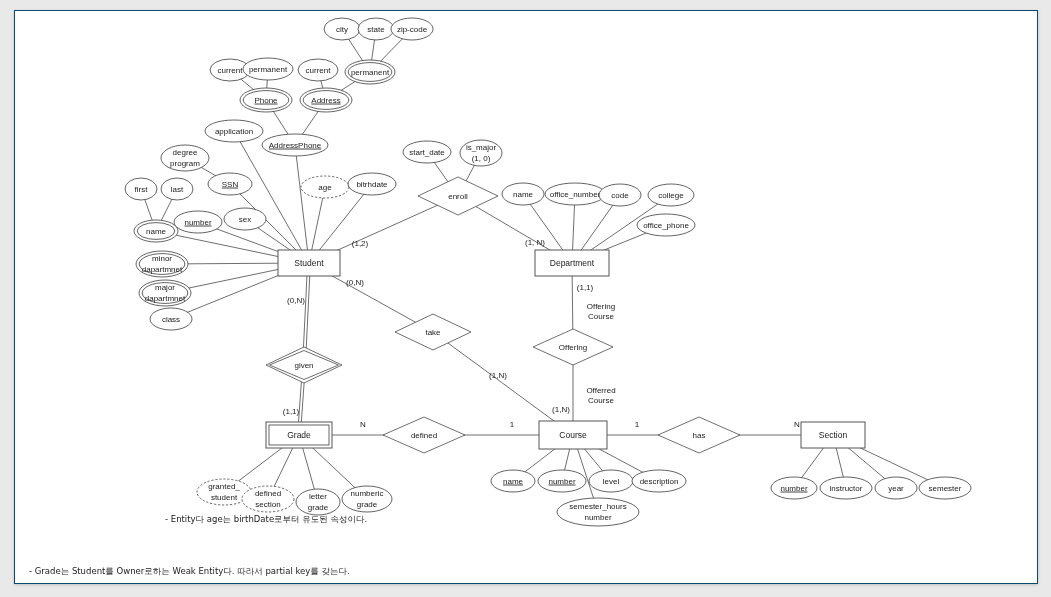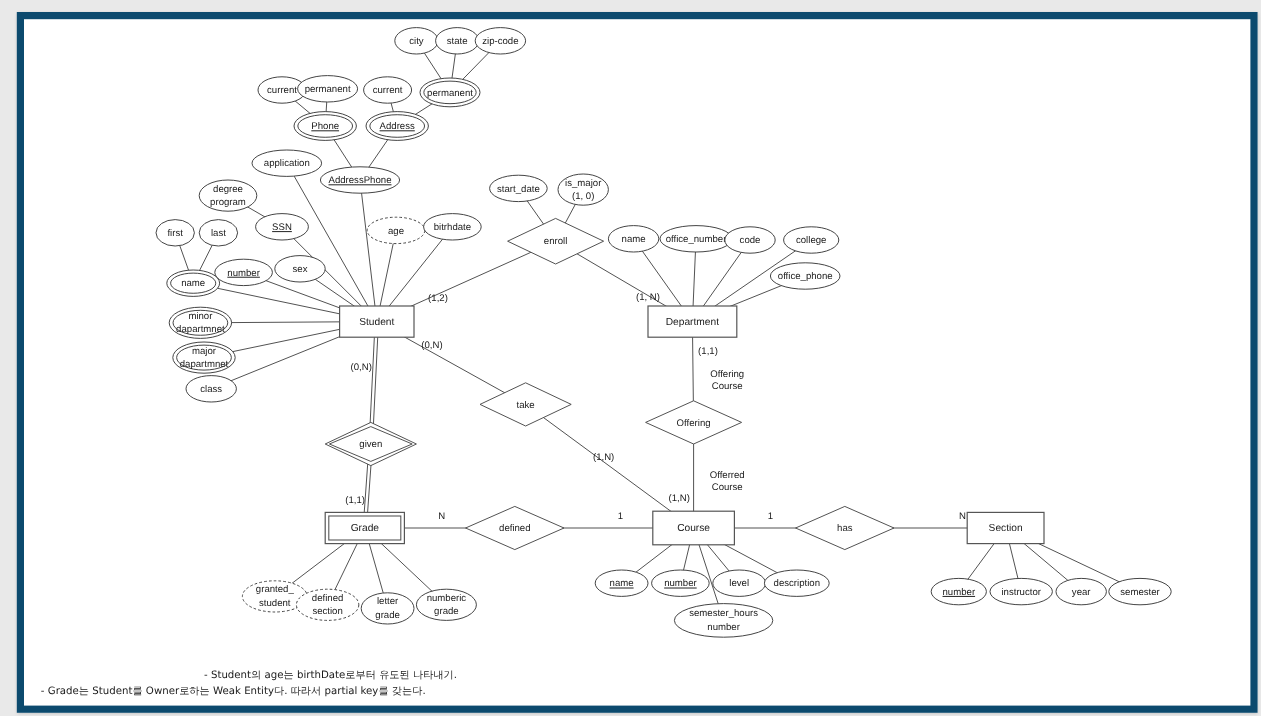--- a/index.html
+++ b/index.html
@@ -16,21 +16,21 @@
     background: #e9e9e9;
     overflow: hidden;
   }
   #canvas {
     position: absolute;
     left: 14px;
     top: 10px;
     width: 1022px;
     height: 572px;
     background: #ffffff;
-    border: 6px solid #0c4a6e;
+    border: 1px solid #0c4a6e;
     box-shadow: 0 1px 3px rgba(0,0,0,0.18);
     overflow: hidden;
   }
   svg#er {
     position: absolute;
     left: 0;
     top: 0;
     width: 1022px;
     height: 572px;
   }
@@ -97,21 +97,21 @@
     bottom: 6px;
     width: 1022px;
     font-size: 8.5px;
     color: #1a1a1a;
     line-height: 1.45;
     font-family: "DejaVu Sans", sans-serif;
   }
   .notes div { white-space: pre; }
   .note-0 { padding-left: 150px; }
   .note-1 { padding-left: 14px; }
-  .note-2 { padding-left: 14px; }
+  .note-2 { padding-left: 14px; margin-top: 39px; }
 </style>
 </head>
 <body>
 
 <div id="page">
   <div id="canvas">
     <svg id="er" viewBox="0 0 1022 572">
       <g id="edges">
           <line x1="327" y1="18" x2="355" y2="61" class="edge"></line>
           <line x1="361" y1="18" x2="355" y2="61" class="edge"></line>
@@ -419,17 +419,17 @@
           <text x="497" y="414" class="lbl lbl-card">1</text>
           <text x="622" y="414" class="lbl lbl-card">1</text>
           <text x="782" y="414" class="lbl lbl-card">N</text>
           <text x="586" y="296" class="lbl lbl-edge">Offering</text>
           <text x="586" y="306" class="lbl lbl-edge">Course</text>
           <text x="586" y="380" class="lbl lbl-edge">Offerred</text>
           <text x="586" y="390" class="lbl lbl-edge">Course</text>
         </g>
     </svg>
     <div class="notes">
-      <div class="note-0">- Student의 age는 birthDate로부터 유도된 나타내기.</div>
+      <div class="note-0">- Entity다 age는 birthDate로부터 유도된 속성이다.</div>
       <div class="note-2">- Grade는 Student를 Owner로하는 Weak Entity다. 따라서 partial key를 갖는다.</div>
     </div>
   </div>
 </div>
 
 </body></html>

